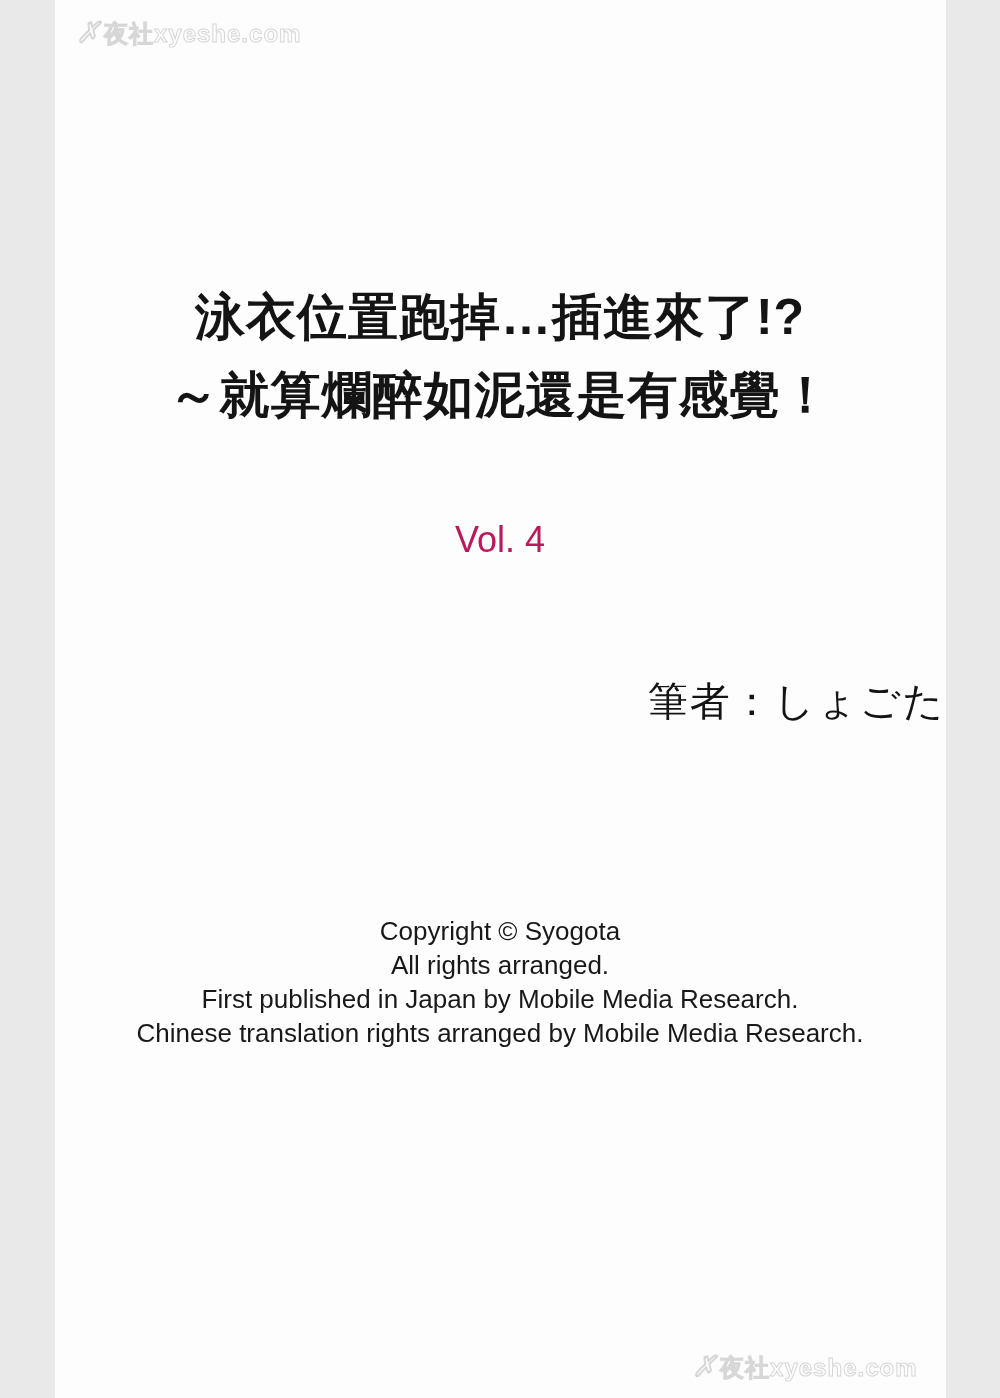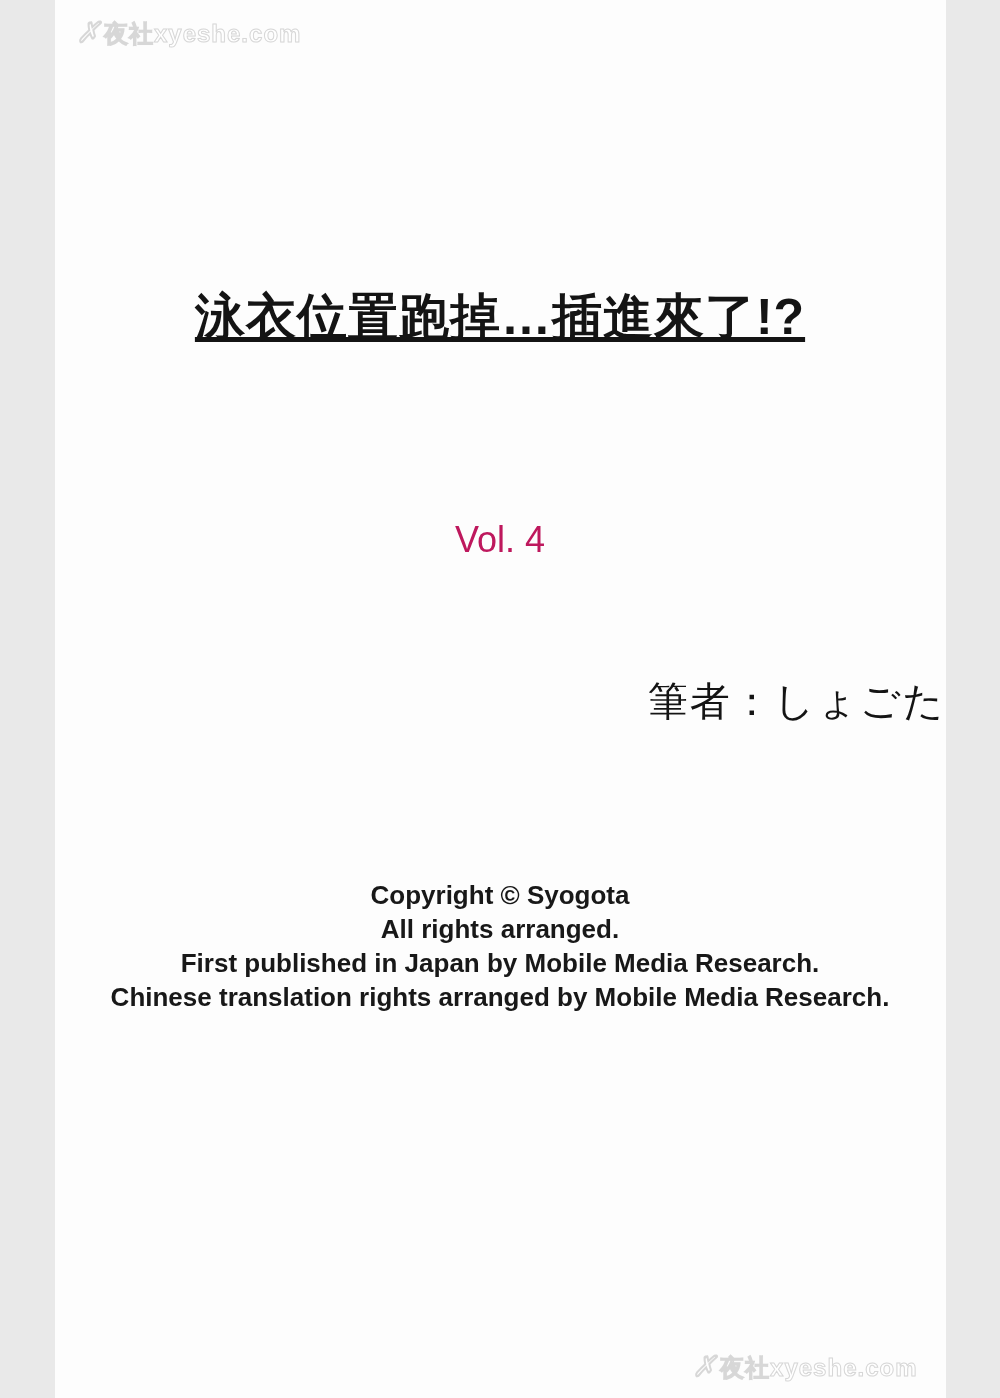--- a/index.html
+++ b/index.html
@@ -48,60 +48,61 @@
     text-align: center;
   }
 
   .series-title {
     top: 278px;
     font-size: 50px;
     font-weight: 700;
     line-height: 78px;
     letter-spacing: 1px;
   }
-  .series-title .title-line { display: block; text-decoration: underline; }
+  .series-title .title-line { display: block; }
 
   .volume-label {
     top: 520px;
     font-size: 36px;
     font-weight: 400;
     line-height: 40px;
     color: #be185d;
   }
 
   .author-label {
     top: 678px;
     font-size: 40px;
     font-weight: 500;
     line-height: 46px;
     letter-spacing: 2px;
     text-align: right;
   }
 
   .copyright-block {
-    top: 878px;
+    top: 914px;
     font-size: 26px;
     line-height: 34px;
-    font-weight: 700;
+    font-weight: 400;
     color: #181818;
     text-align: center;
   }
   .copyright-line { display: block; }
 </style>
 </head>
 <body>
 
 <div class="page">
 
   <div class="watermark wm-top-left">
     <span class="wm-x">✗</span><span>夜社xyeshe.com</span>
   </div>
 
   <h1 class="center-text series-title">
     <span class="title-line">泳衣位置跑掉…插進來了!?</span>
+    <span class="title-line">～就算爛醉如泥還是有感覺！</span>
   </h1>
 
   <div class="center-text volume-label">Vol. 4</div>
 
   <div class="center-text author-label">筆者：しょごた</div>
 
   <div class="center-text copyright-block">
     <span class="copyright-line">Copyright © Syogota</span>
     <span class="copyright-line">All rights arranged.</span>
     <span class="copyright-line">First published in Japan by Mobile Media Research.</span>

